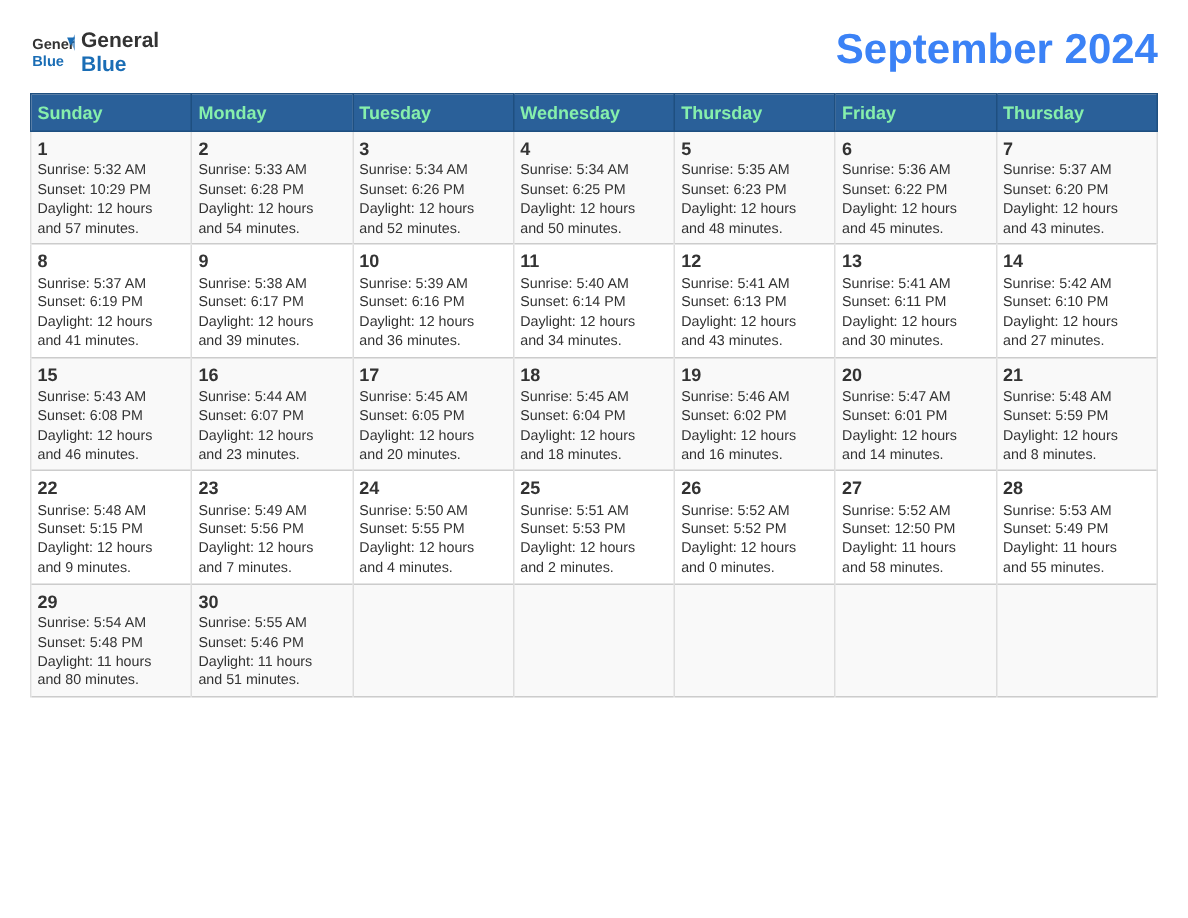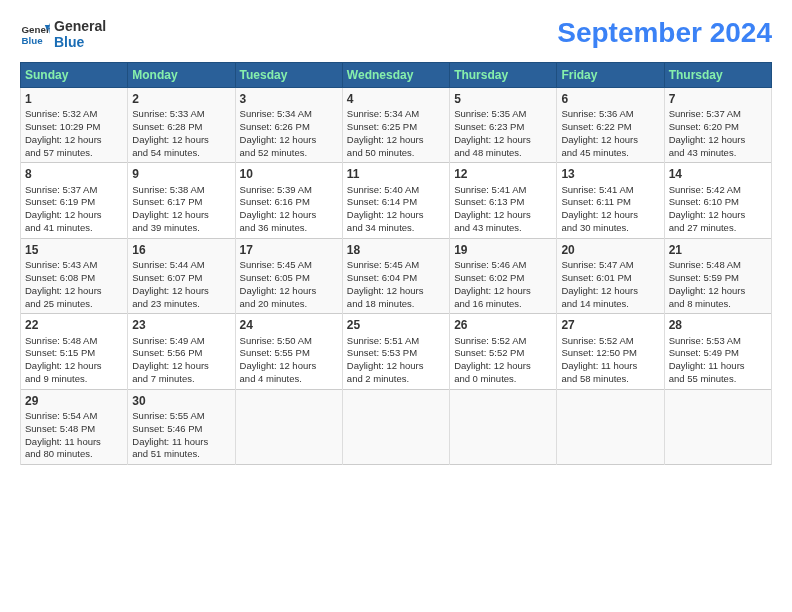--- a/index.html
+++ b/index.html
@@ -219,21 +219,21 @@
             <div>Daylight: 12 hours</div>
             <div>and 27 minutes.</div>
           </td>
         </tr>
         <tr>
           <td>
             <span class="day-num">15</span>
             <div>Sunrise: 5:43 AM</div>
             <div>Sunset: 6:08 PM</div>
             <div>Daylight: 12 hours</div>
-            <div>and 25 minutes.</div>
+            <div>and 46 minutes.</div>
           </td>
           <td>
             <span class="day-num">16</span>
             <div>Sunrise: 5:44 AM</div>
             <div>Sunset: 6:07 PM</div>
             <div>Daylight: 12 hours</div>
             <div>and 23 minutes.</div>
           </td>
           <td>
             <span class="day-num">17</span>

